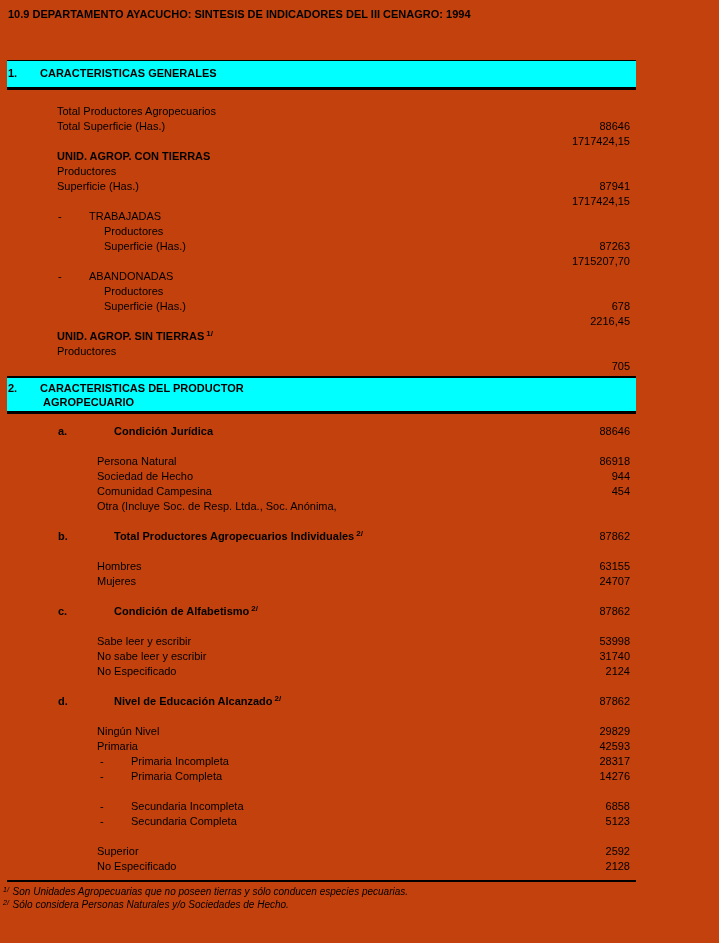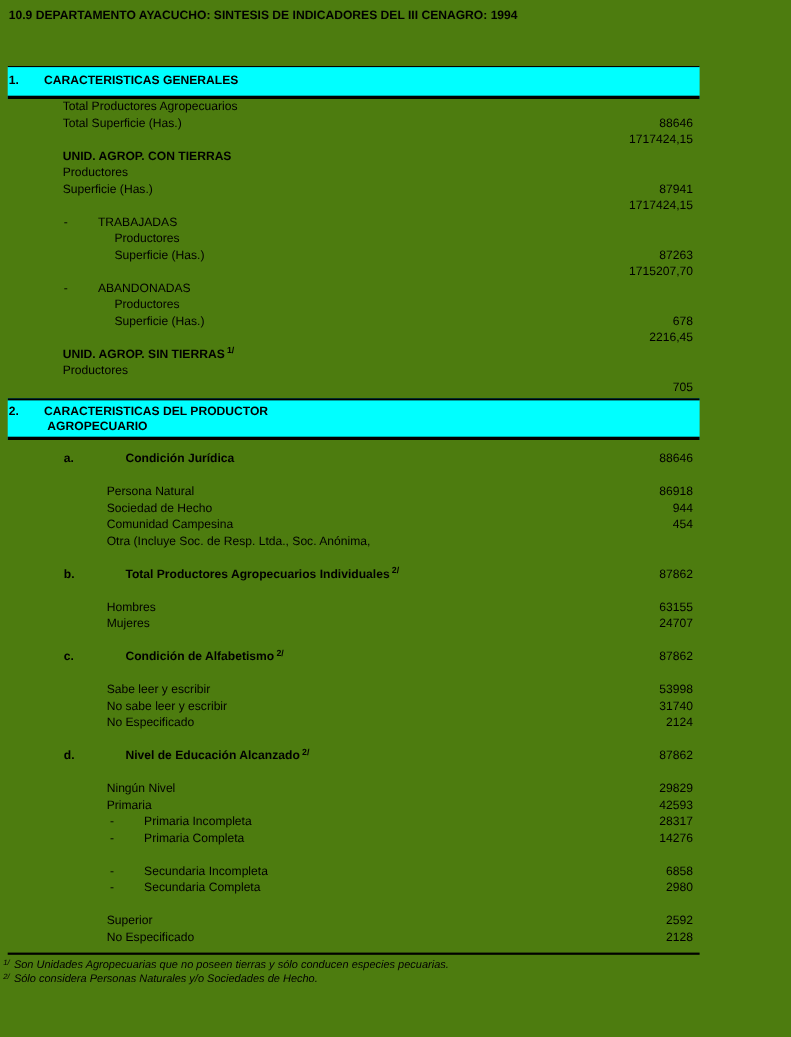--- a/index.html
+++ b/index.html
@@ -1,37 +1,37 @@
 <!DOCTYPE html>
 <html><head>
 <meta charset="utf-8">
 <style>
   html,body{margin:0;padding:0;background:#fff;}
   .page{
     position:relative;
     width:719px;height:943px;
-    background:#4d7c0f;color:#000;
+    background:#c2410c;color:#000;
     font-family:"Liberation Sans", sans-serif;
     overflow:hidden;
   }
   .doc-title{
     font-size:11px;font-weight:bold;
     padding:7px 0 0 8px;line-height:15px;white-space:pre;
   }
   .content{margin-left:7px;width:629px;}
   .band{
     background:#00FFFF;
     border-top:1px solid #000;border-bottom:3px solid #000;
     display:flex;font-weight:bold;font-size:11px;
   }
   .band .num{flex:none;width:32px;padding-left:1px;}
   .band .btitle{white-space:pre-wrap;}
   .band1{margin-top:38px;padding:5px 0 6px;line-height:15px;}
   .band2{margin-top:2px;border-top-width:2px;padding:3px 0 2px;line-height:14px;}
-  .rows1{}
+  .rows1{margin-top:14px;}
   .rows2{margin-top:10px;}
   .row{position:relative;height:15px;line-height:15px;font-size:11px;}
   .row .letter{position:absolute;left:51px;font-weight:bold;}
   .row .dash{position:absolute;}
   .row .label{position:absolute;white-space:pre;}
   .row .value{position:absolute;right:6px;white-space:pre;text-align:center;}
   .row.bold .label{font-weight:bold;}
   .t-l1 .label{left:50px;}
   .t-dash1 .dash{left:51px;}
   .t-dash1 .label{left:82px;}
@@ -298,21 +298,21 @@
         <div class="row t-dash2">
 
     <span class="dash">-</span>
     <span class="label"><span class="lbl">Secundaria Incompleta</span></span>
     <span class="value">6858</span>
   </div>
         <div class="row t-dash2">
 
     <span class="dash">-</span>
     <span class="label"><span class="lbl">Secundaria Completa</span></span>
-    <span class="value">2980</span>
+    <span class="value">5123</span>
   </div>
         <div class="row t-gap">
     
     
     
     
   </div>
         <div class="row t-l3">
 
     <span class="label"><span class="lbl">Superior</span></span>

